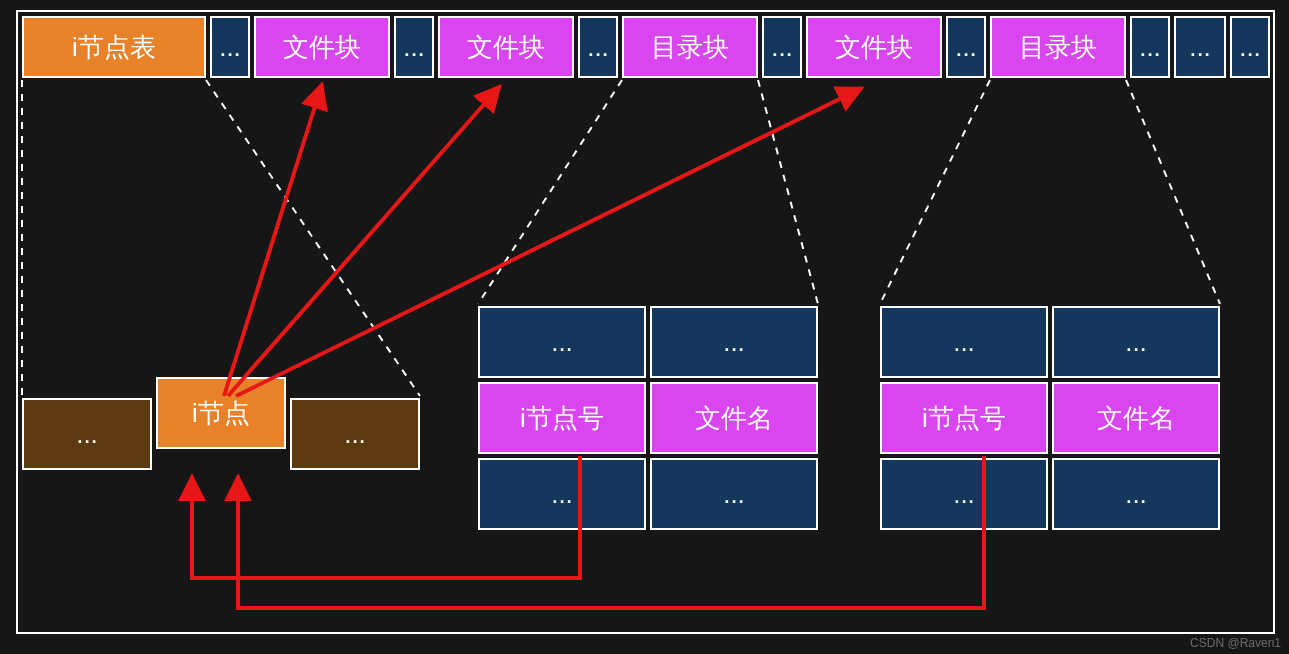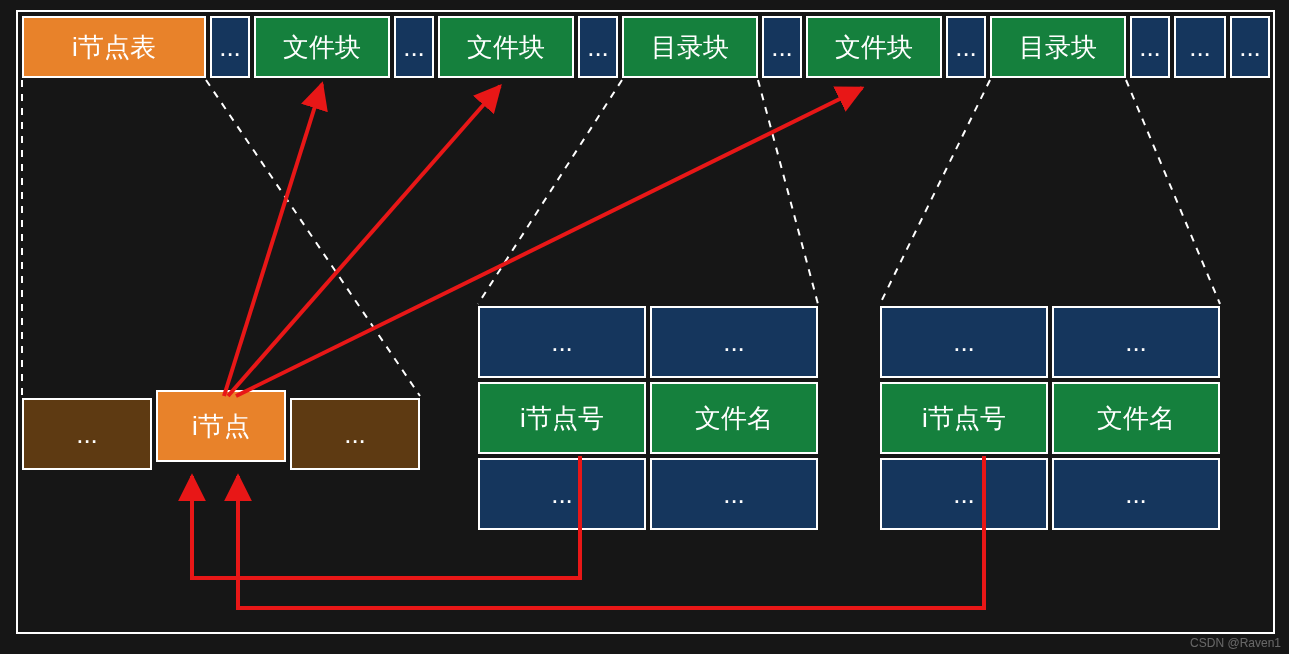--- a/index.html
+++ b/index.html
@@ -23,21 +23,21 @@
     align-items: center;
     justify-content: center;
     border: 2px solid #fff;
     font-size: 26px;
     font-weight: 400;
     color: #fff;
     white-space: nowrap;
   }
   .orange  { background: #e8822a; }
   .brown   { background: #5e3a12; }
-  .blue    { background: #15803d; }
+  .blue    { background: #d946ef; }
   .navy    { background: #15365d; }
   .svg-layer {
     position: absolute;
     left: 0; top: 0;
     width: 1289px; height: 654px;
     pointer-events: none;
   }
   .credit {
     position: absolute;
     right: 8px; bottom: 4px;
@@ -67,21 +67,21 @@
 <div class="cell blue" style="left:806px; top:16px; width:136px; height:62px">文件块</div>
 <div class="cell navy" style="left:946px; top:16px; width:40px;  height:62px">...</div>
 
 <div class="cell blue" style="left:990px; top:16px; width:136px; height:62px">目录块</div>
 <div class="cell navy" style="left:1130px;top:16px; width:40px;  height:62px">...</div>
 
 <div class="cell navy" style="left:1174px;top:16px; width:52px;  height:62px">...</div>
 <div class="cell navy" style="left:1230px;top:16px; width:40px;  height:62px">...</div>
 
 <div class="cell brown" style="left:22px;  top:398px; width:130px; height:72px">...</div>
-<div class="cell orange" style="left:156px; top:390px; width:130px; height:72px">i节点</div>
+<div class="cell orange" style="left:156px; top:377px; width:130px; height:72px">i节点</div>
 <div class="cell brown" style="left:290px; top:398px; width:130px; height:72px">...</div>
 
 <div class="cell navy" style="left:478px; top:306px; width:168px; height:72px">...</div>
 <div class="cell navy" style="left:650px; top:306px; width:168px; height:72px">...</div>
 <div class="cell blue" style="left:478px; top:382px; width:168px; height:72px">i节点号</div>
 <div class="cell blue" style="left:650px; top:382px; width:168px; height:72px">文件名</div>
 <div class="cell navy" style="left:478px; top:458px; width:168px; height:72px">...</div>
 <div class="cell navy" style="left:650px; top:458px; width:168px; height:72px">...</div>
 
 <div class="cell navy" style="left:880px;  top:306px; width:168px; height:72px">...</div>

